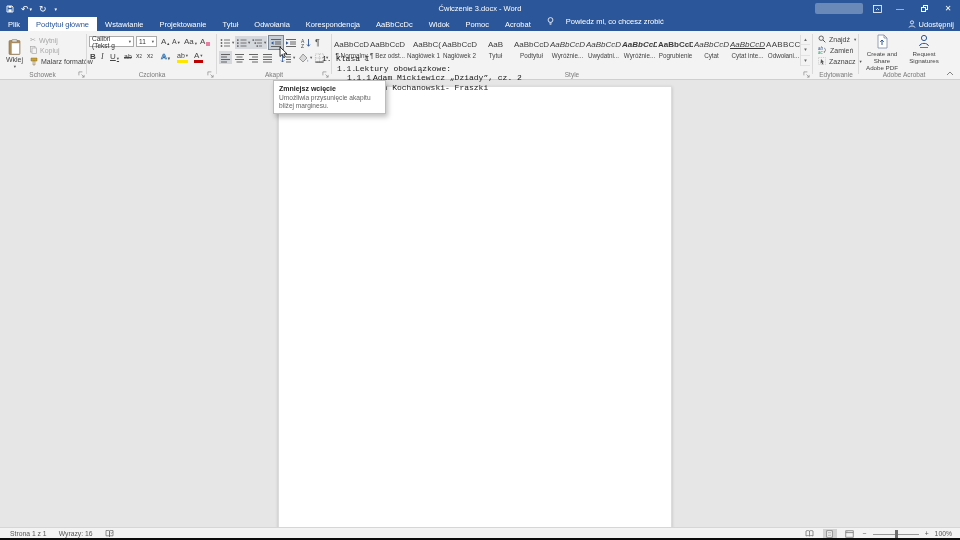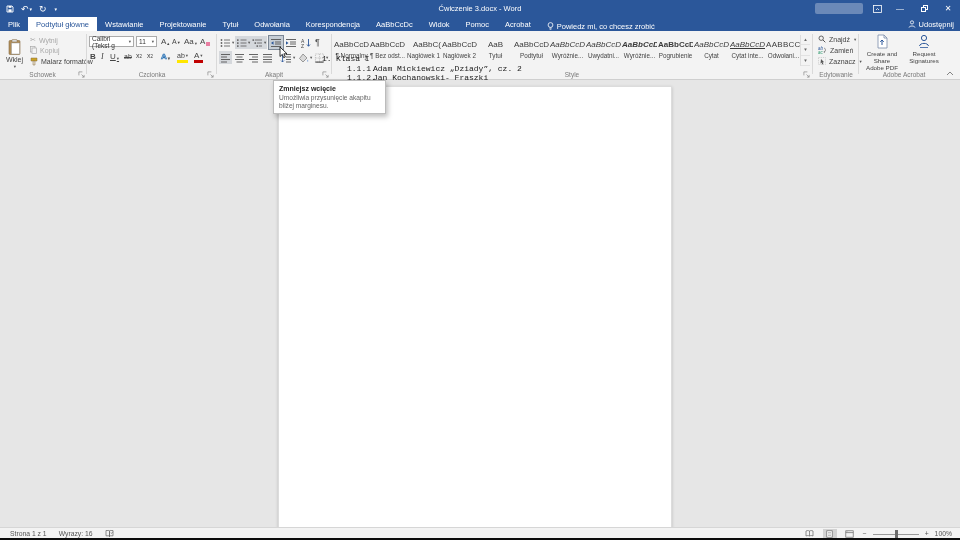--- a/index.html
+++ b/index.html
@@ -19,21 +19,21 @@
   .ribbonopt { width:22px; display:flex; align-items:center; justify-content:center; }
   .restore-glyph { position:relative; width:7px; height:7px; }
   .restore-glyph i { position:absolute; border:1px solid #fff; width:5px; height:5px; }
   .restore-glyph i:nth-child(1){ right:0; top:0; }
   .restore-glyph i:nth-child(2){ left:0; bottom:0; background:#2b579a; }
 
   
   .tabrow { position:absolute; left:0; top:17px; width:960px; height:14px; background:#2b579a; display:flex; align-items:stretch; font-size:7.5px; color:#fff; }
   .tab { padding:0 8px; display:flex; align-items:center; white-space:nowrap;text-align:center; }
   .tab.active { background:#fff; color:#2b579a; }
-  .tellme { display:flex; align-items:flex-end; gap:3px; padding:0 8px; white-space:nowrap; }
+  .tellme { display:flex; align-items:flex-start; gap:12px; padding:0 8px; white-space:nowrap; }
   .share { position:absolute; right:6px; top:0; height:14px; display:flex; align-items:center; gap:3px; font-size:7.5px; }
 
   
   .ribbon { position:absolute; left:0; top:31px; width:960px; height:49px; background:#f3f3f3; border-bottom:1px solid #cfcfcf; font-size:7px; color:#444; }
   .gsep { position:absolute; top:3px; height:40px; width:1px; background:#d9d9d9; }
   .glabel { position:absolute; bottom:1px; font-size:6.5px; color:#7a7a7a; text-align:center; }
   .launcher { position:absolute; bottom:1px; }
   .dd { font-size:4.5px; color:#555; margin-left:1px; }
   .greyed { color:#a8a8a8; }
 
@@ -479,20 +479,21 @@
   <div class="tooltip">
     <div class="tt">Zmniejsz wcięcie</div>
     <div class="tb">Umożliwia przysunięcie akapitu bliżej marginesu.</div>
   </div>
 
   <div class="canvas">
     <div class="page"></div>
   </div>
   <div class="doc-lines">
     <div class="dline l0"><span class="num">1.</span><span>Klasa I</span></div>
+    <div class="dline l1"><span class="num">1.1.</span><span>Lektury obowiązkowe:</span></div>
     <div class="dline l2"><span class="num">1.1.1.</span><span>Adam Mickiewicz „Dziady”, cz. 2</span></div>
     <div class="dline l2"><span class="num">1.1.2.</span><span>Jan Kochanowski- Fraszki</span></div>
     <div class="dline l2"><span class="num">1.1.3.</span><span class="caret"></span></div>
   </div>
 
   <div class="cursor">
     <svg width="9" height="13" viewBox="0 0 9 13">
         <path d="M1 1v9.5l2.3-2.1l1.4 3.3l1.6-.7l-1.4-3.2H8z" fill="#fff" stroke="#000" stroke-width="0.8"></path>
       </svg>
   </div>

